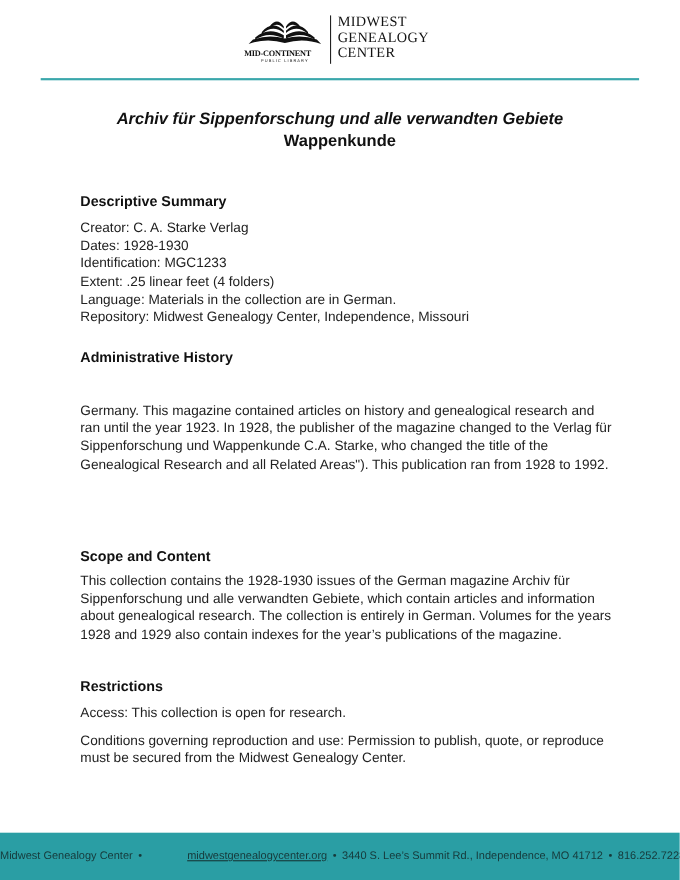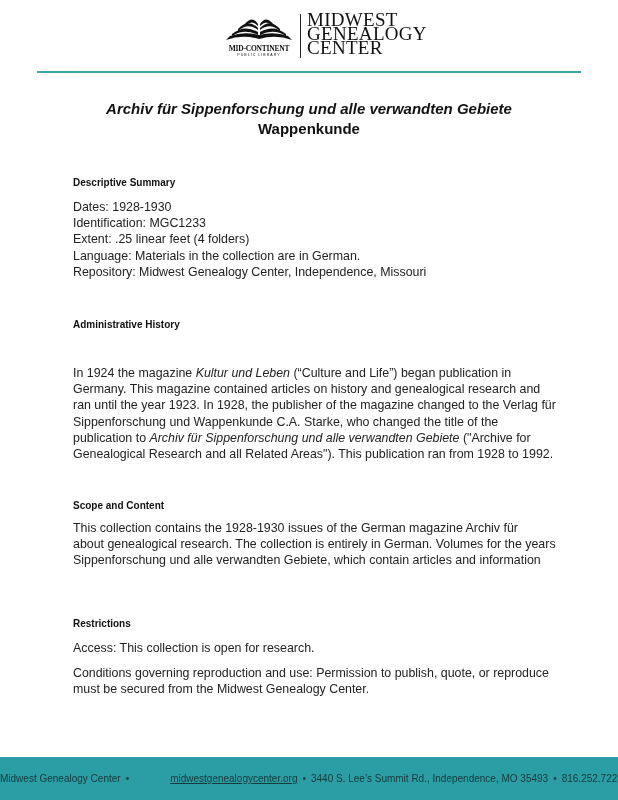--- a/index.html
+++ b/index.html
@@ -4,34 +4,34 @@
 <style>
   html, body { margin: 0; padding: 0; }
   body {
     width: 618px; height: 800px; position: relative; overflow: hidden;
     background: #ffffff; color: #1f1f1f;
     font-family: "Liberation Sans", "DejaVu Sans", sans-serif;
   }
   .header { position: absolute; top: 10px; left: 0; width: 618px; height: 50px; }
   .logo-left { position: absolute; left: 222px; top: 4px; width: 74px; height: 44px; }
   .logo-left svg { display: block; }
-  .mcpl-name { position: absolute; left: 0; top: 30px; width: 74px; text-align: center;
+  .mcpl-name { position: absolute; left: 0; top: 30px; width: 74px; 
     font-family: "Liberation Serif", serif; font-size: 7.5px; font-weight: bold; letter-spacing: -0.2px; color: #111; }
   .mcpl-sub { position: absolute; left: 0; top: 39px; width: 74px; text-align: center;
     font-size: 3.6px; letter-spacing: 1px; color: #111; }
   .logo-divider { position: absolute; left: 300px; top: 4px; width: 1px; height: 44px; background: #222; }
   .mgc-name { position: absolute; left: 307px; top: 3px; font-family: "Liberation Serif", serif;
-    font-size: 19px; line-height: 14.2px; color: #111; letter-spacing: 0.3px; }
+    font-size: 13px; line-height: 14.2px; color: #111; letter-spacing: 0.3px; }
   .mgc-name div { white-space: nowrap; }
   .rule { position: absolute; left: 37px; top: 71px; width: 544px; height: 2px; background: #3aa7ab; }
   .title { position: absolute; left: 0; top: 99px; width: 618px; text-align: center;
     font-size: 15px; font-weight: bold; line-height: 20px; color: #111; }
   .title .t1 { font-style: italic; }
   .content { position: absolute; left: 73px; top: 0; width: 480px; font-size: 12.4px; line-height: 16.2px; color: #222; }
-  .h { position: absolute; left: 0; font-weight: bold; font-size: 10px; color: #111; white-space: nowrap; }
+  .h { position: absolute; left: 0; font-weight: bold; font-size: 13px; color: #111; white-space: nowrap; }
   .p { position: absolute; left: 0; width: 480px; }
   .line { white-space: nowrap; }
   .footer { position: absolute; left: 0; top: 757px; width: 618px; height: 43px; background: #2a9ea4; }
   .footer-text { position: absolute; left: 0; top: 16px; width: 618px; text-align: center;
     font-size: 10px; color: #16393a; white-space: nowrap; }
   .footer-text a { color: #16393a; text-decoration: underline; padding-left: 36px; }
   .dot { margin: 0 5px; }
 </style>
 </head>
 <body>
@@ -62,51 +62,51 @@
 
 <div class="title">
   <div class="t1">Archiv für Sippenforschung und alle verwandten Gebiete</div>
   <div>Wappenkunde</div>
 </div>
 
 <div class="content">
 
   <div class="h" style="top:175px">Descriptive Summary</div>
   <div class="p" style="top:199px">
+    <div class="line">Creator: C. A. Starke Verlag</div>
     <div class="line">Dates: 1928-1930</div>
     <div class="line">Identification:  MGC1233</div>
     <div class="line">Extent:  .25 linear feet (4 folders)</div>
     <div class="line">Language:  Materials in the collection are in German.</div>
     <div class="line">Repository:  Midwest Genealogy Center, Independence, Missouri</div>
   </div>
 
   <div class="h" style="top:317px">Administrative History</div>
   <div class="p" style="top:365px">
-    <div class="line"><span>In 1924 the magazine </span><i>Kultur und Leben</i><span> (“Culture and Life”) began publication in</span></div>
     <div class="line">Germany. This magazine contained articles on history and genealogical research and</div>
     <div class="line">ran until the year 1923. In 1928, the publisher of the magazine changed to the Verlag für</div>
     <div class="line">Sippenforschung und Wappenkunde C.A. Starke, who changed the title of the</div>
-    <div class="line"><span>publication to </span><i>Archiv für Sippenforschung und alle verwandten Gebiete</i><span> ("Archive for</span></div>
     <div class="line">Genealogical Research and all Related Areas"). This publication ran from 1928 to 1992.</div>
   </div>
 
   <div class="h" style="top:498px">Scope and Content</div>
   <div class="p" style="top:520px">
     <div class="line">This collection contains the 1928-1930 issues of the German magazine Archiv für</div>
+    <div class="line">Sippenforschung und alle verwandten Gebiete, which contain articles and information</div>
     <div class="line">about genealogical research. The collection is entirely in German. Volumes for the years</div>
-    <div class="line">Sippenforschung und alle verwandten Gebiete, which contain articles and information</div>
+    <div class="line">1928 and 1929 also contain indexes for the year’s publications of the magazine.</div>
   </div>
 
   <div class="h" style="top:616px">Restrictions</div>
   <div class="p" style="top:640px">
     <div class="line">Access:  This collection is open for research.</div>
   </div>
   <div class="p" style="top:665px">
     <div class="line">Conditions governing reproduction and use:  Permission to publish, quote, or reproduce</div>
     <div class="line">must be secured from the Midwest Genealogy Center.</div>
   </div>
 </div>
 
 <div class="footer">
   <div class="footer-text">
-    <span>Midwest Genealogy Center</span><span class="dot">•</span><a>midwestgenealogycenter.org</a><span class="dot">•</span><span>3440 S. Lee’s Summit Rd., Independence, MO 35493</span><span class="dot">•</span><span>816.252.7228</span>
+    <span>Midwest Genealogy Center</span><span class="dot">•</span><a>midwestgenealogycenter.org</a><span class="dot">•</span><span>3440 S. Lee’s Summit Rd., Independence, MO 41712</span><span class="dot">•</span><span>816.252.7228</span>
   </div>
 </div>
 
 </body></html>

